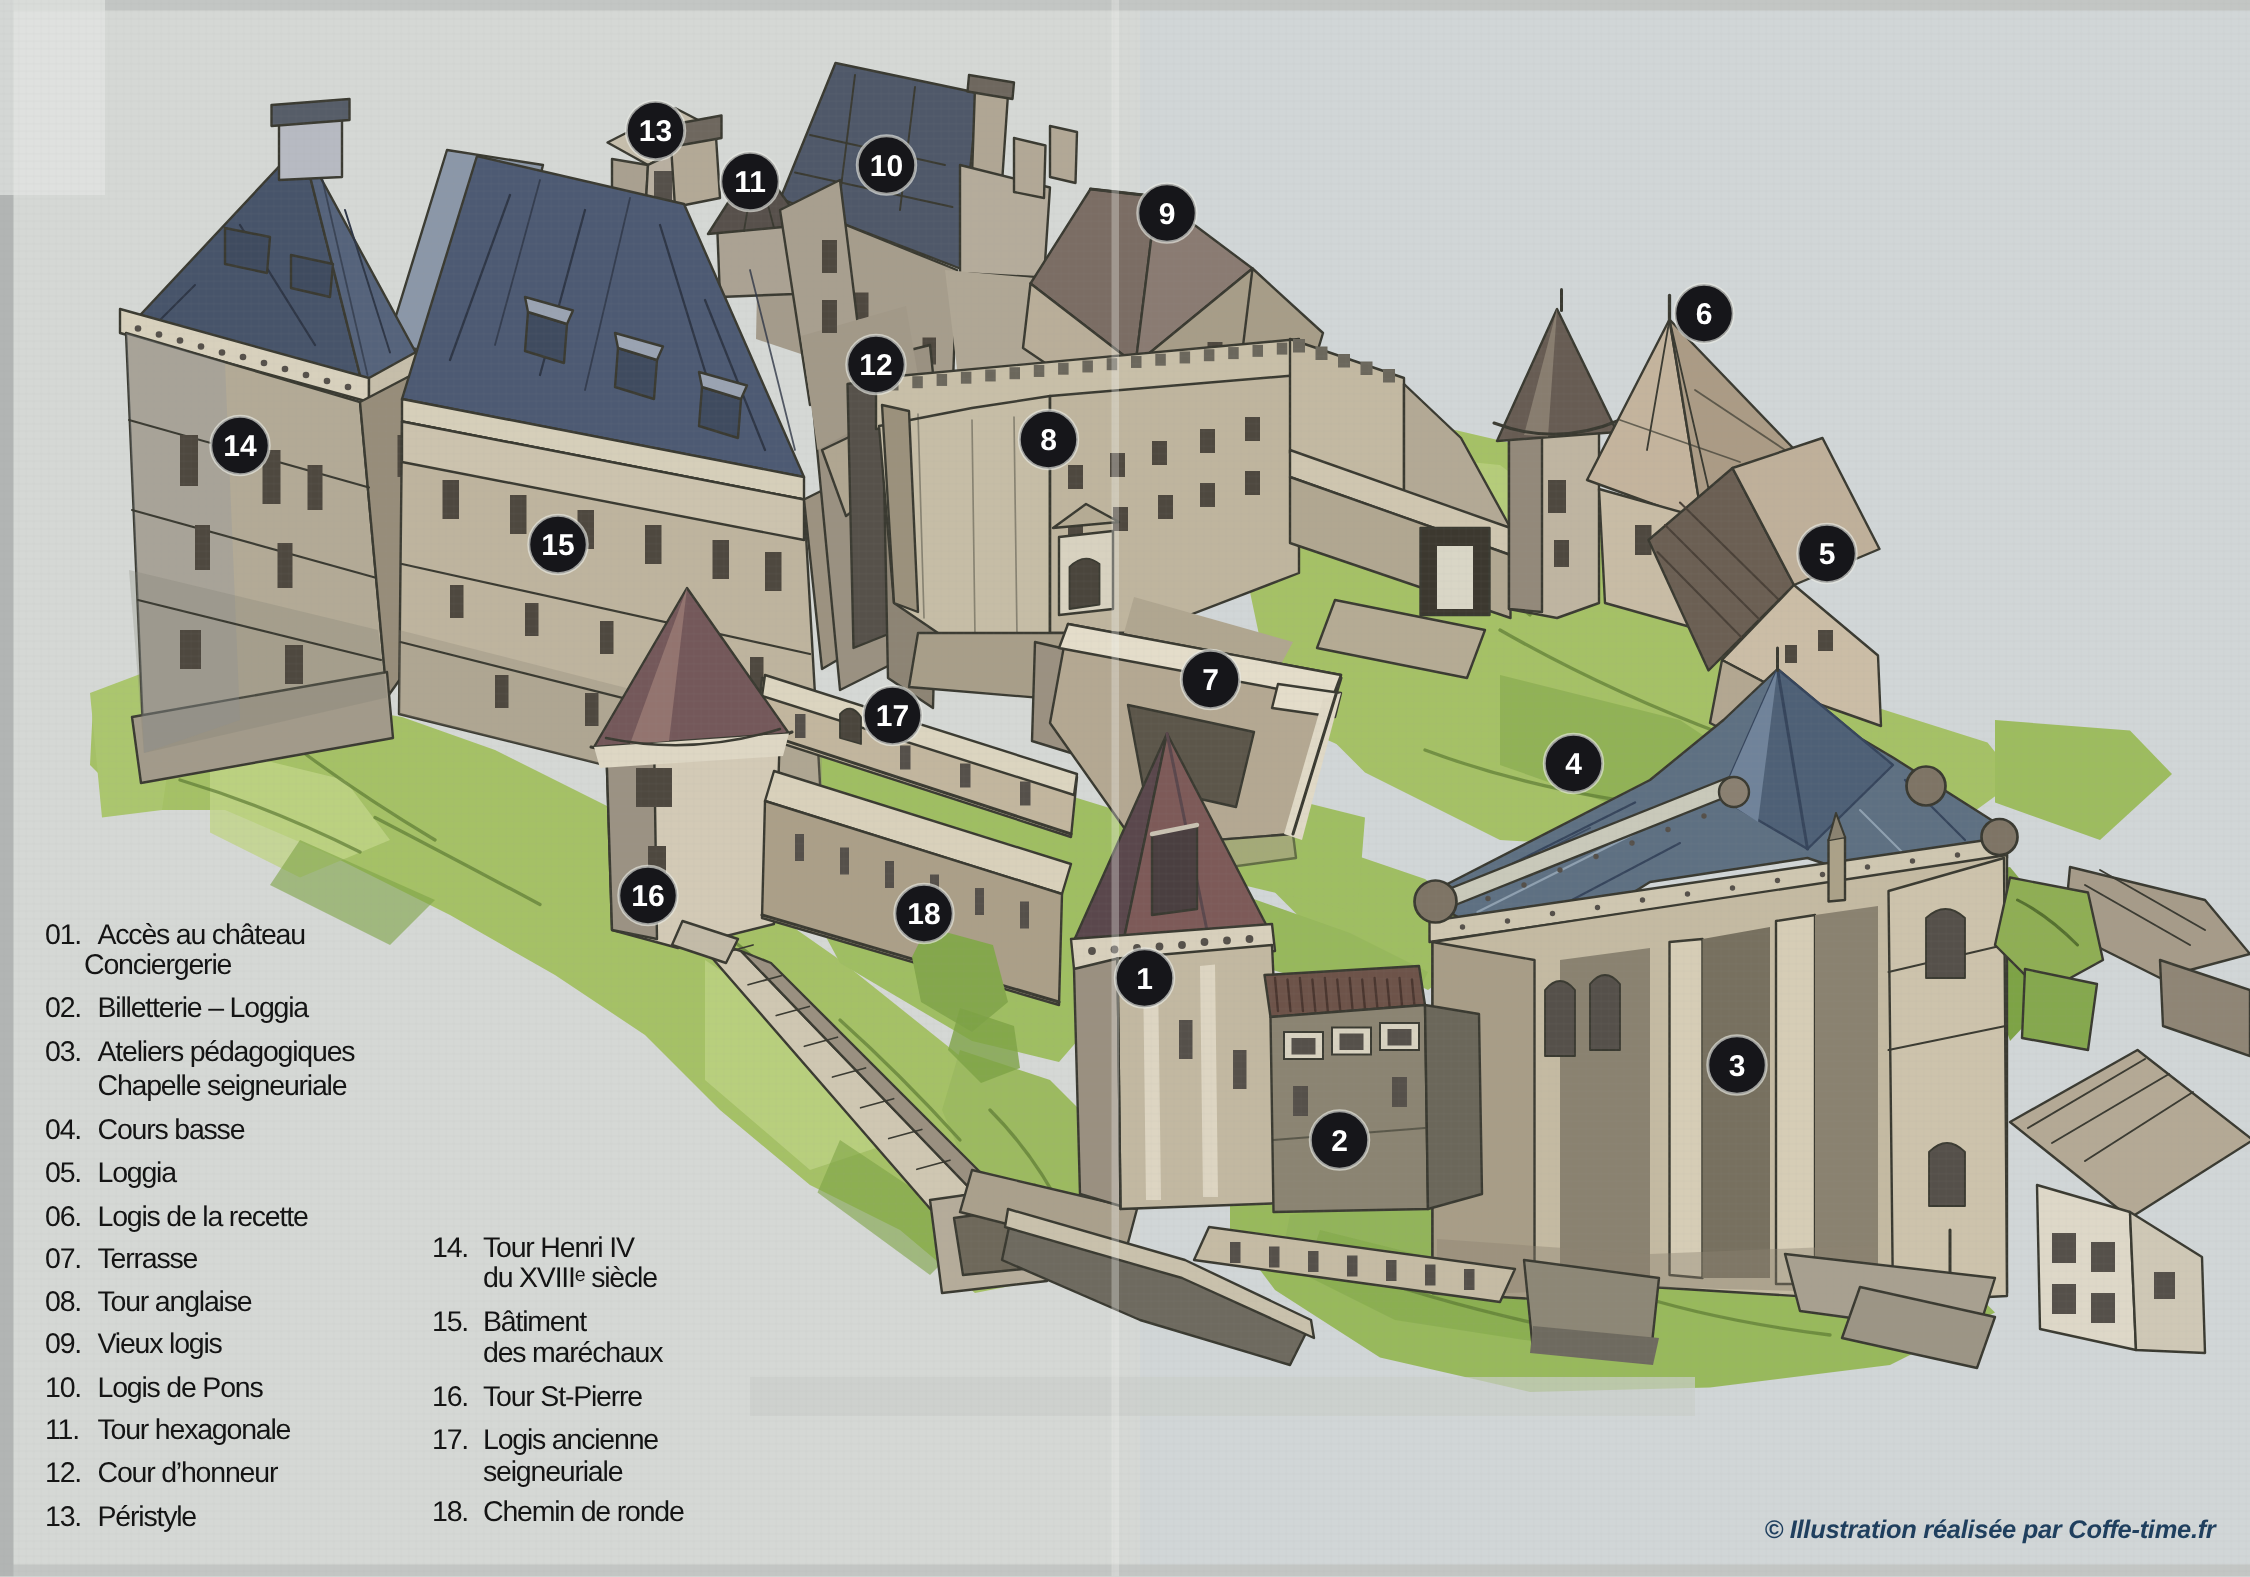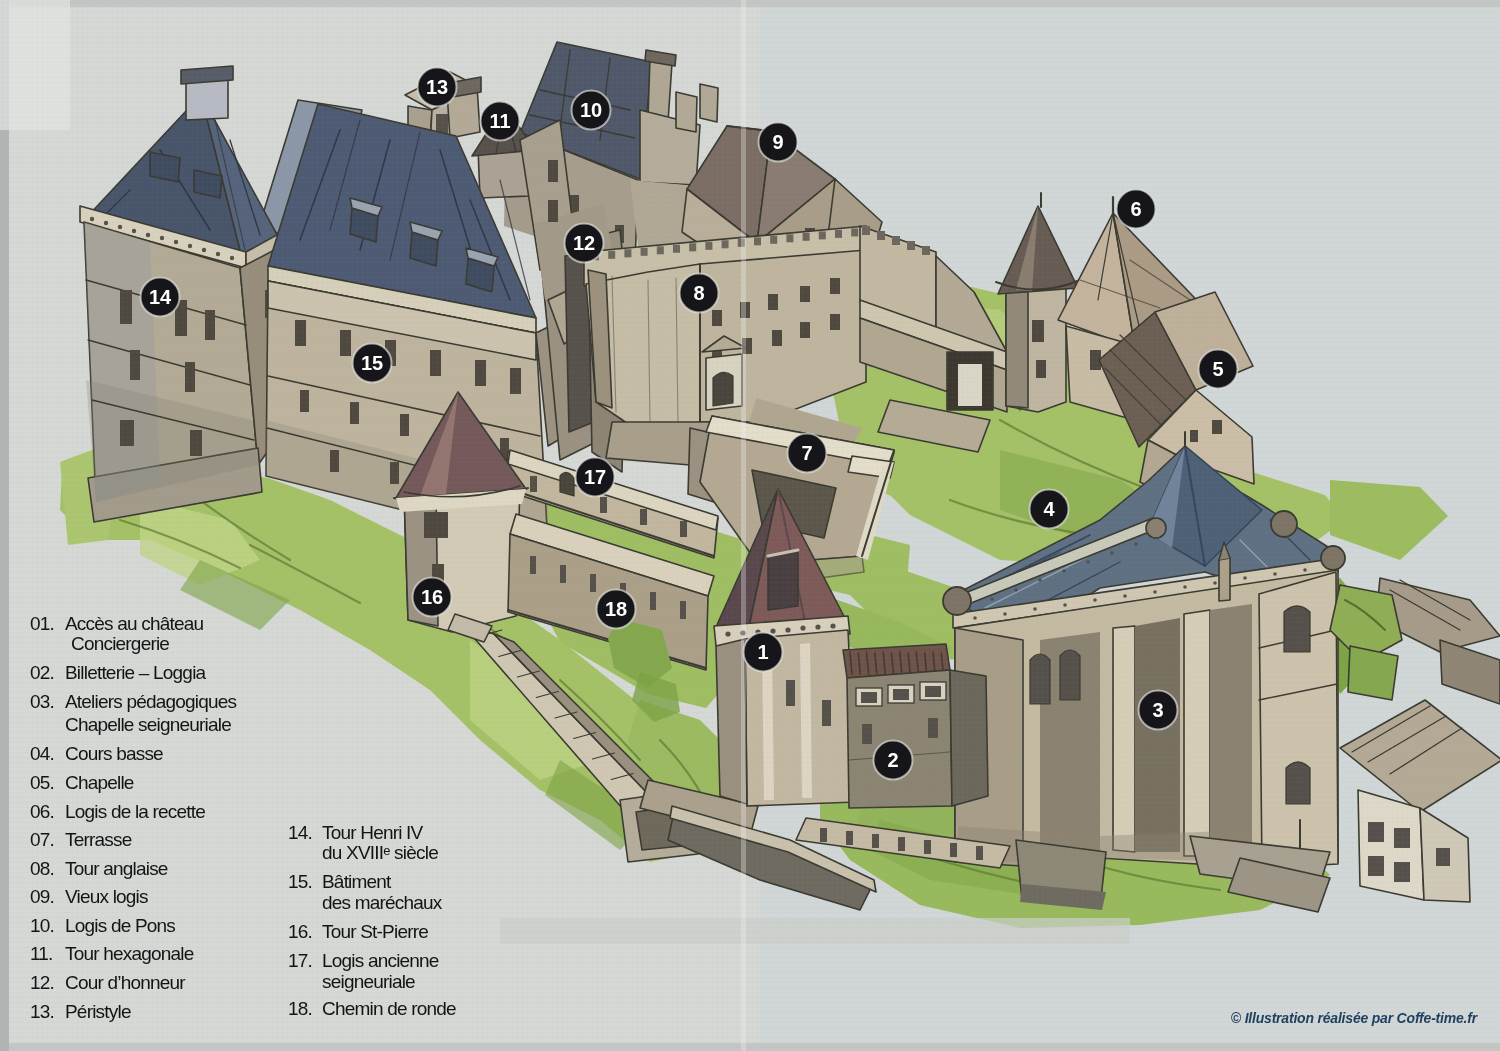--- a/index.html
+++ b/index.html
@@ -1,17 +1,17 @@
 <!DOCTYPE html>
 <html><head><meta charset="utf-8">
 <style>
 html,body{margin:0;padding:0}
 body{width:1500px;height:1051px;position:relative;font-family:"Liberation Sans",sans-serif;background:#d6d9d7;overflow:hidden}
 .lg{position:absolute;font-weight:normal;color:#141414;font-size:19px;white-space:nowrap;letter-spacing:-0.8px}
-.cr{position:absolute;font-weight:bold;font-style:italic;color:#1f3f5e;font-size:14px;white-space:nowrap;letter-spacing:-0.2px}
+.cr{position:absolute;font-weight:bold;font-style:italic;color:#1f3f5e;font-size:17px;white-space:nowrap;letter-spacing:-0.2px}
 </style></head>
 <body>
 <svg width="1500" height="1051" viewBox="0 0 1500 1051">
 <rect x="0" y="0" width="1500" height="1051" fill="#d5d8d5"></rect>
 <rect x="760" y="0" width="740" height="1051" fill="#cfd5d8" opacity="0.6"></rect>
 <rect x="0" y="0" width="1500" height="7" fill="#c3c6c4"></rect>
 <rect x="0" y="1043" width="1500" height="8" fill="#c3c6c4"></rect>
 <rect x="0" y="0" width="9" height="1051" fill="#b2b5b4"></rect>
 <rect x="0" y="0" width="70" height="130" fill="#e3e5e2" opacity="0.7"></rect>
 <polygon points="62,470 100,450 150,468 220,470 268,478 330,500 420,545 470,570 520,612 560,640 610,680 660,720 700,760 722,800 700,852 650,862 600,820 540,790 480,740 430,690 370,650 300,610 220,570 150,540 90,540 60,510" fill="#a5c166"></polygon>
@@ -475,26 +475,26 @@
 <text x="372" y="370" font-family="Liberation Sans, sans-serif" font-size="20" font-weight="bold" fill="#ffffff" text-anchor="middle">15</text>
 <circle cx="432" cy="597" r="19.5" fill="#16161a" stroke="#e8eae4" stroke-width="2" stroke-opacity="0.65"></circle>
 <text x="432" y="604" font-family="Liberation Sans, sans-serif" font-size="20" font-weight="bold" fill="#ffffff" text-anchor="middle">16</text>
 <circle cx="595" cy="477" r="19.5" fill="#16161a" stroke="#e8eae4" stroke-width="2" stroke-opacity="0.65"></circle>
 <text x="595" y="484" font-family="Liberation Sans, sans-serif" font-size="20" font-weight="bold" fill="#ffffff" text-anchor="middle">17</text>
 <circle cx="616" cy="609" r="19.5" fill="#16161a" stroke="#e8eae4" stroke-width="2" stroke-opacity="0.65"></circle>
 <text x="616" y="616" font-family="Liberation Sans, sans-serif" font-size="20" font-weight="bold" fill="#ffffff" text-anchor="middle">18</text>
   </svg>
 
 <div class="lg" style="left:30px;top:613px">01.</div><div class="lg" style="left:65px;top:613px">Accès au château</div>
-<div class="lg" style="left:71px;top:633px">Conciergerie</div>
+<div class="lg" style="left:56px;top:633px">Conciergerie</div>
 <div class="lg" style="left:30px;top:662px">02.</div><div class="lg" style="left:65px;top:662px">Billetterie – Loggia</div>
 <div class="lg" style="left:30px;top:691px">03.</div><div class="lg" style="left:65px;top:691px">Ateliers pédagogiques</div>
 <div class="lg" style="left:65px;top:714px">Chapelle seigneuriale</div>
 <div class="lg" style="left:30px;top:743px">04.</div><div class="lg" style="left:65px;top:743px">Cours basse</div>
-<div class="lg" style="left:30px;top:772px">05.</div><div class="lg" style="left:65px;top:772px">Chapelle</div>
+<div class="lg" style="left:30px;top:772px">05.</div><div class="lg" style="left:65px;top:772px">Loggia</div>
 <div class="lg" style="left:30px;top:801px">06.</div><div class="lg" style="left:65px;top:801px">Logis de la recette</div>
 <div class="lg" style="left:30px;top:829px">07.</div><div class="lg" style="left:65px;top:829px">Terrasse</div>
 <div class="lg" style="left:30px;top:858px">08.</div><div class="lg" style="left:65px;top:858px">Tour anglaise</div>
 <div class="lg" style="left:30px;top:886px">09.</div><div class="lg" style="left:65px;top:886px">Vieux logis</div>
 <div class="lg" style="left:30px;top:915px">10.</div><div class="lg" style="left:65px;top:915px">Logis de Pons</div>
 <div class="lg" style="left:30px;top:943px">11.</div><div class="lg" style="left:65px;top:943px">Tour hexagonale</div>
 <div class="lg" style="left:30px;top:972px">12.</div><div class="lg" style="left:65px;top:972px">Cour d’honneur</div>
 <div class="lg" style="left:30px;top:1001px">13.</div><div class="lg" style="left:65px;top:1001px">Péristyle</div>
 
 <div class="lg" style="left:288px;top:822px">14.</div><div class="lg" style="left:322px;top:822px">Tour Henri IV</div>

